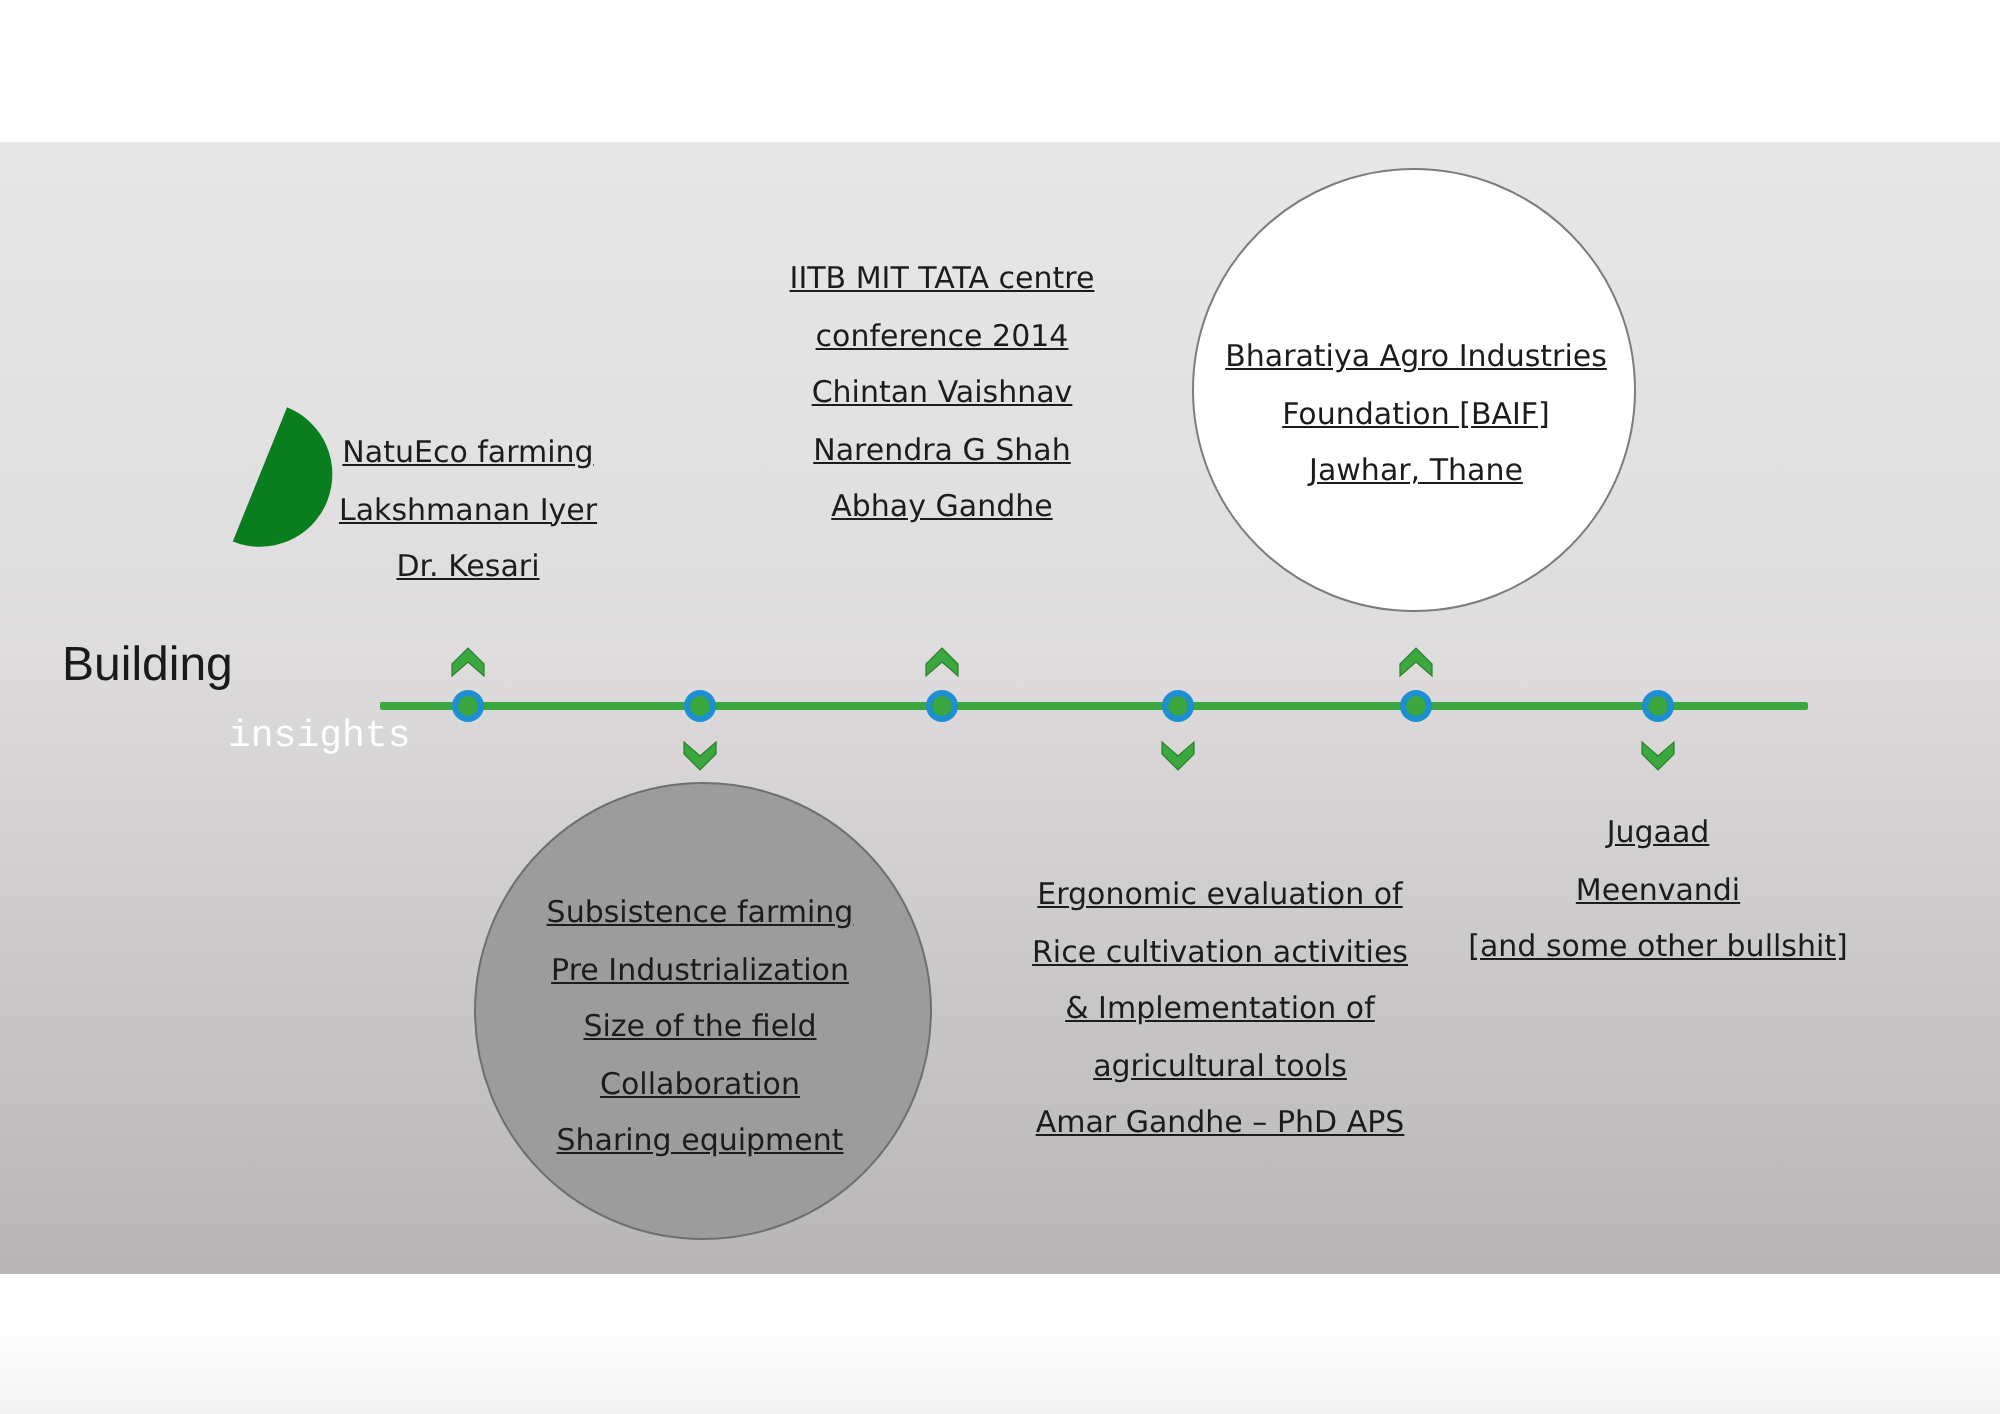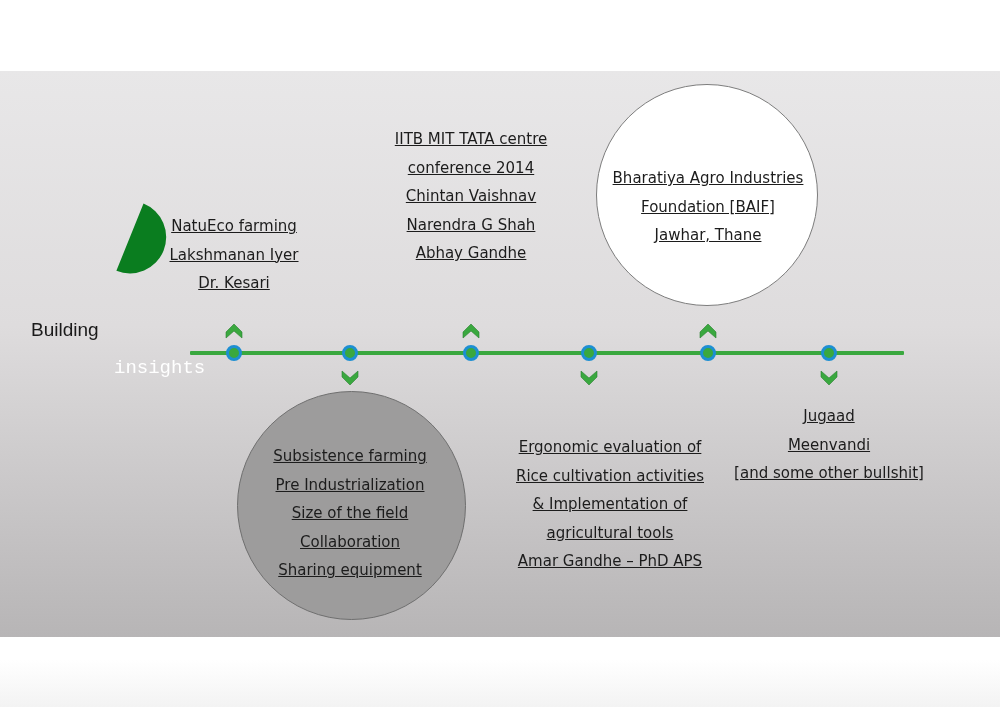--- a/index.html
+++ b/index.html
@@ -14,21 +14,21 @@
     overflow: hidden;
   }
   .timeline-line {
     position: absolute; left: 190px; top: 280px; width: 714px; height: 4px;
     background: #3aa83f; border-radius: 1px;
   }
   .half-disc {
     position: absolute; left: 0; top: 0; width: 230px; height: 230px;
   }
   .building-label {
-    position: absolute; left: 31px; top: 248px; font-size: 19px; color: #1a1a1a;
+    position: absolute; left: 31px; top: 248px; font-size: 24px; color: #1a1a1a;
     font-family: "Liberation Sans", sans-serif;
   }
   .insights-label {
     position: absolute; left: 114px; top: 286px; font-size: 19px; color: #ffffff;
     font-family: Liberation Mono, monospace;
   }
   .node {
     position: absolute; width: 10px; height: 10px; border-radius: 50%;
     border: 3px solid #1d8fd2; background: #3aa83f;
     transform: translate(-8px, -8px);

